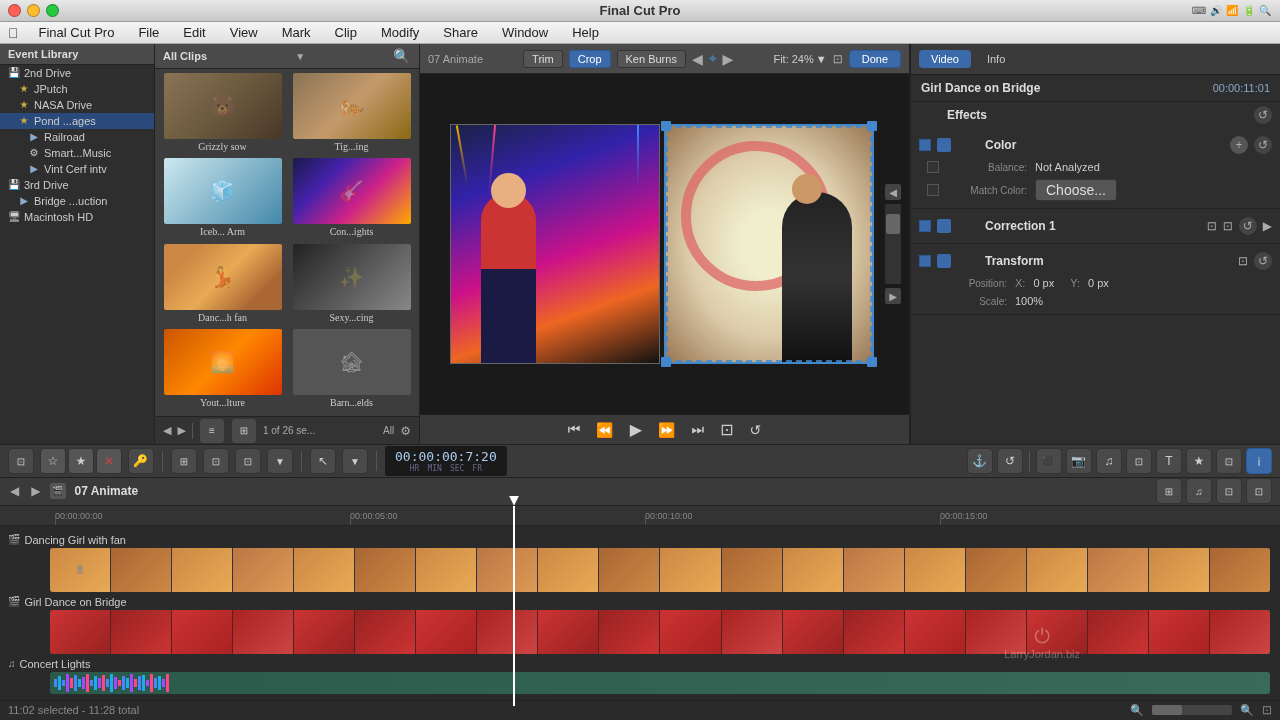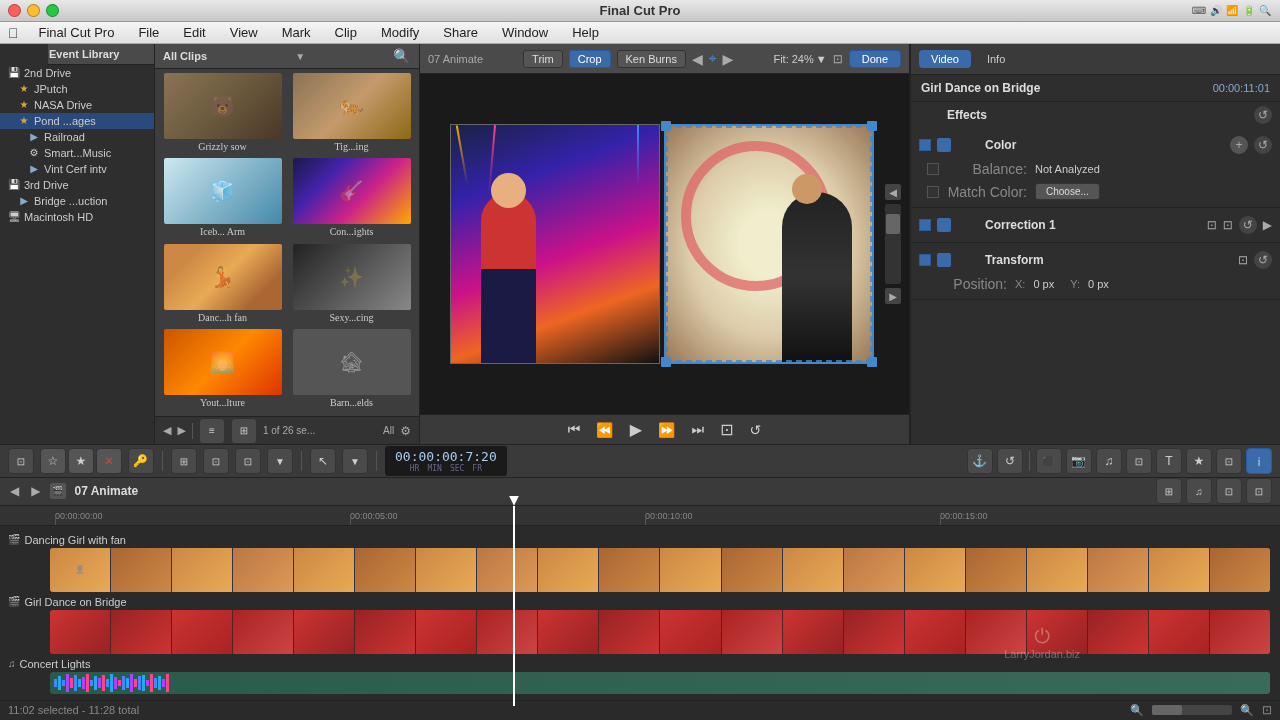--- a/index.html
+++ b/index.html
@@ -93,26 +93,25 @@
     
     #event-library {
       width: 155px;
       background: #2e2e2e;
       border-right: 1px solid #222;
       display: flex;
       flex-direction: column;
     }
     #event-library-header {
       background: #4a4a4a;
-      padding: 4px 1px;
+      padding: 4px 8px;
       font-size: 11px;
       font-weight: bold;
       color: #ddd;
       border-bottom: 1px solid #222;
-      margin-left: 48px;
     }
     .library-item {
       display: flex;
       align-items: center;
       padding: 2px 8px;
       cursor: pointer;
       color: #ccc;
       font-size: 11px;
       gap: 4px;
     }
@@ -334,36 +333,36 @@
       cursor: pointer;
     }
     .inspector-row {
       display: flex;
       align-items: center;
       padding: 3px 16px;
       gap: 8px;
     }
     .inspector-row-label {
       color: #888;
-      font-size: 14px;
+      font-size: 10px;
       width: 80px;
       text-align: right;
       flex-shrink: 0;
     }
     .inspector-row-value {
       color: #ccc;
       font-size: 11px;
     }
     .inspector-btn {
       padding: 2px 10px;
       background: #555;
       border: 1px solid #333;
       border-radius: 3px;
       color: #ddd;
-      font-size: 10px;
+      font-size: 14px;
       cursor: pointer;
       text-align: right;
     }
     .inspector-checkbox {
       width: 12px; height: 12px;
       border: 1px solid #555;
       background: #333;
       flex-shrink: 0;
     }
 
@@ -842,20 +841,24 @@
           <span class="section-title">Transform</span>
           <span style="color:#aaa;cursor:pointer;font-size:12px;margin-left:4px;">⊡</span>
           <span class="section-btn">↺</span>
         </div>
         <div class="inspector-row">
           <span class="inspector-row-label">Position:</span>
           <span style="color:#888;font-size:11px;">X:</span>
           <span style="color:#ccc;font-size:11px;">0 px</span>
           <span style="color:#888;font-size:11px;margin-left:8px;">Y:</span>
           <span style="color:#ccc;font-size:11px;">0 px</span>
+        </div>
+        <div class="inspector-row">
+          <span class="inspector-row-label">Scale:</span>
+          <span style="color:#ccc;font-size:11px;">100%</span>
         </div>
       </div>
     </div>
 
   </div>
 
   <div id="bottom-toolbar">
     <div class="toolbar-btn" style="font-size:10px;">⊡</div>
     <div style="display:flex;gap:2px;">
       <div class="toolbar-btn" style="font-size:12px;background:#555;">☆</div>

